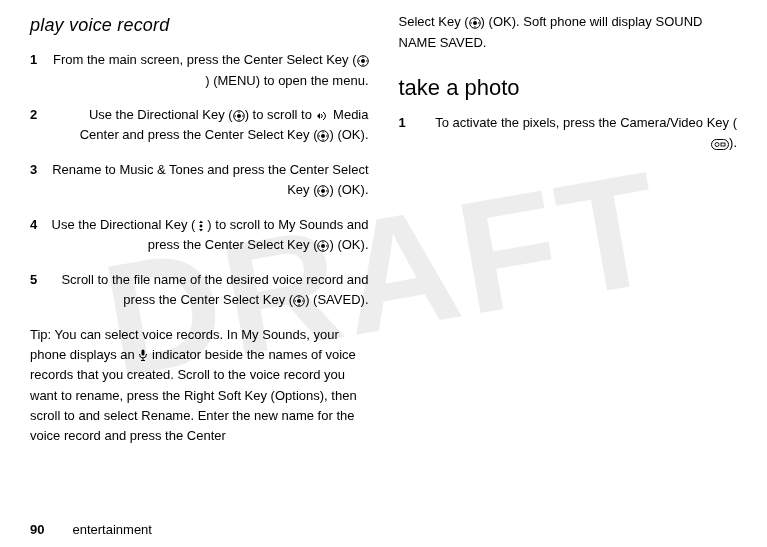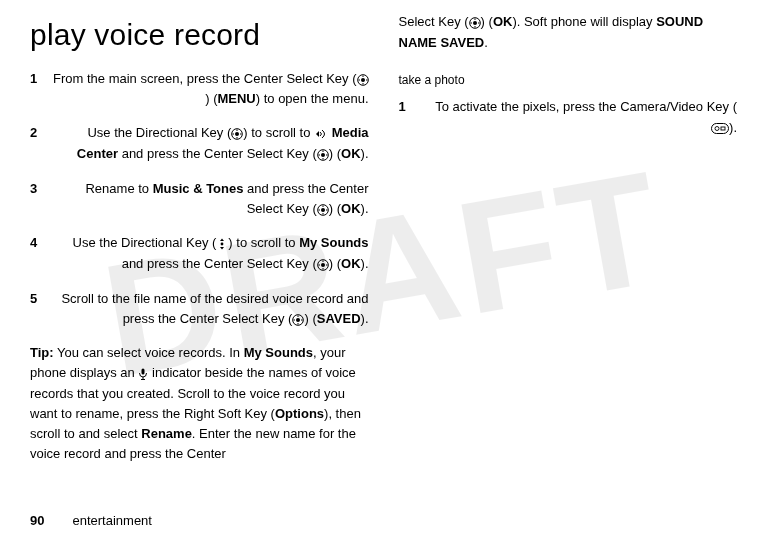--- a/index.html
+++ b/index.html
@@ -35,30 +35,31 @@
       gap: 30px;
       position: relative;
       z-index: 1;
     }
     .col {
       flex: 1;
       font-size: 13px;
       line-height: 1.55;
     }
     h2.section-title {
-      font-size: 30px;
+      font-size: 18px;
       font-weight: normal;
       margin-bottom: 10px;
       letter-spacing: 0.2px;
+      font-style: italic;
     }
     h2.section-title.big {
       margin-top: 28px;
     }
     h3.subsection {
-      font-size: 12px;
+      font-size: 22px;
       font-weight: normal;
       margin-top: 18px;
       margin-bottom: 8px;
     }
     .step {
       display: flex;
       margin-bottom: 14px;
     }
     .step-num {
       font-weight: bold;
@@ -66,33 +67,33 @@
       flex-shrink: 0;
     }
     .step-body {
       flex: 1;
       text-align: right;
     }
     .tip-block, .plain-para {
       margin-bottom: 12px;
     }
     .bold {
-      font-weight: bold;
+      font-weight: normal;
     }
     .icon {
       display: inline-block;
       vertical-align: middle;
     }
     .icon svg {
       display: inline-block;
       vertical-align: middle;
     }
     .footer {
       position: absolute;
-      bottom: 19px;
+      bottom: 10px;
       left: 30px;
       font-size: 13px;
       z-index: 1;
     }
     .footer .page-num {
       font-weight: bold;
       margin-right: 28px;
     }
   </style>
 </head>

